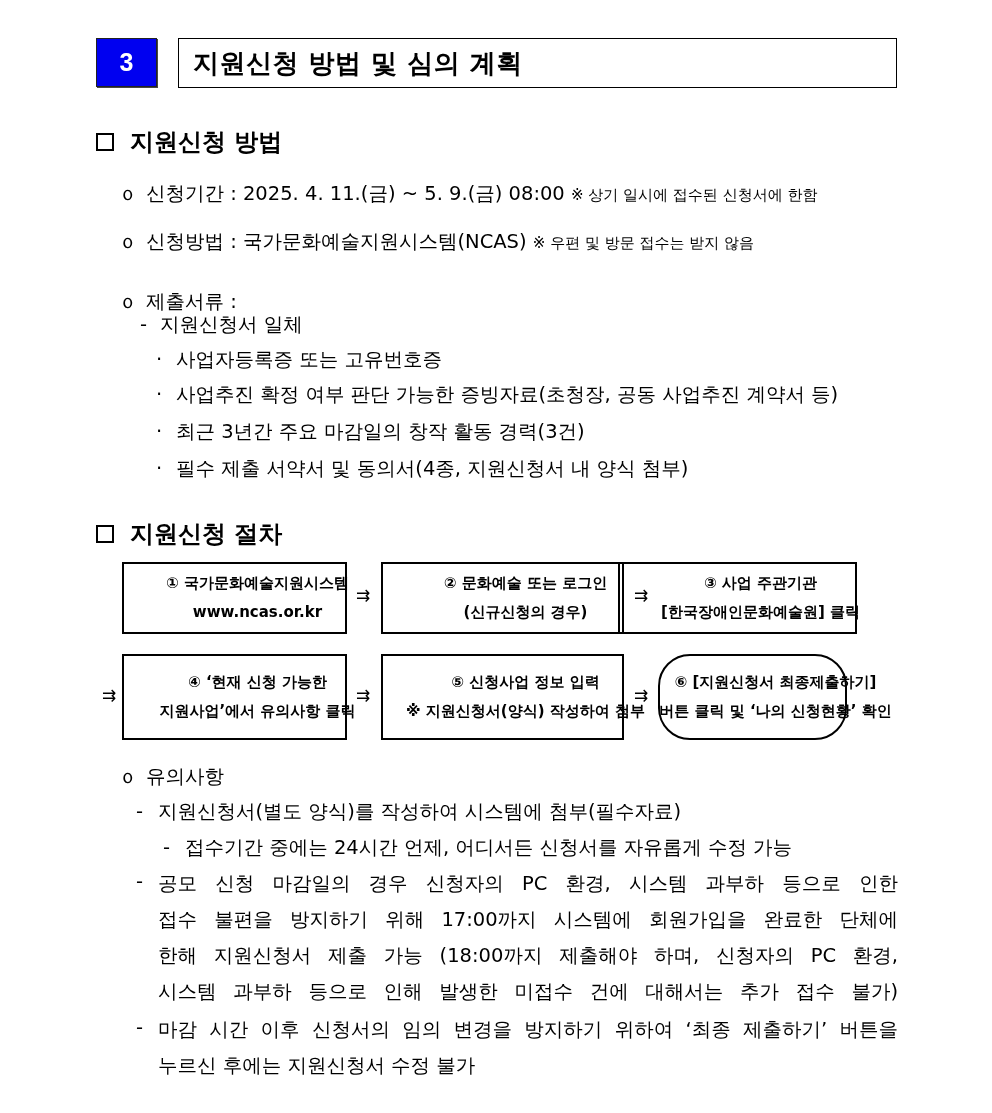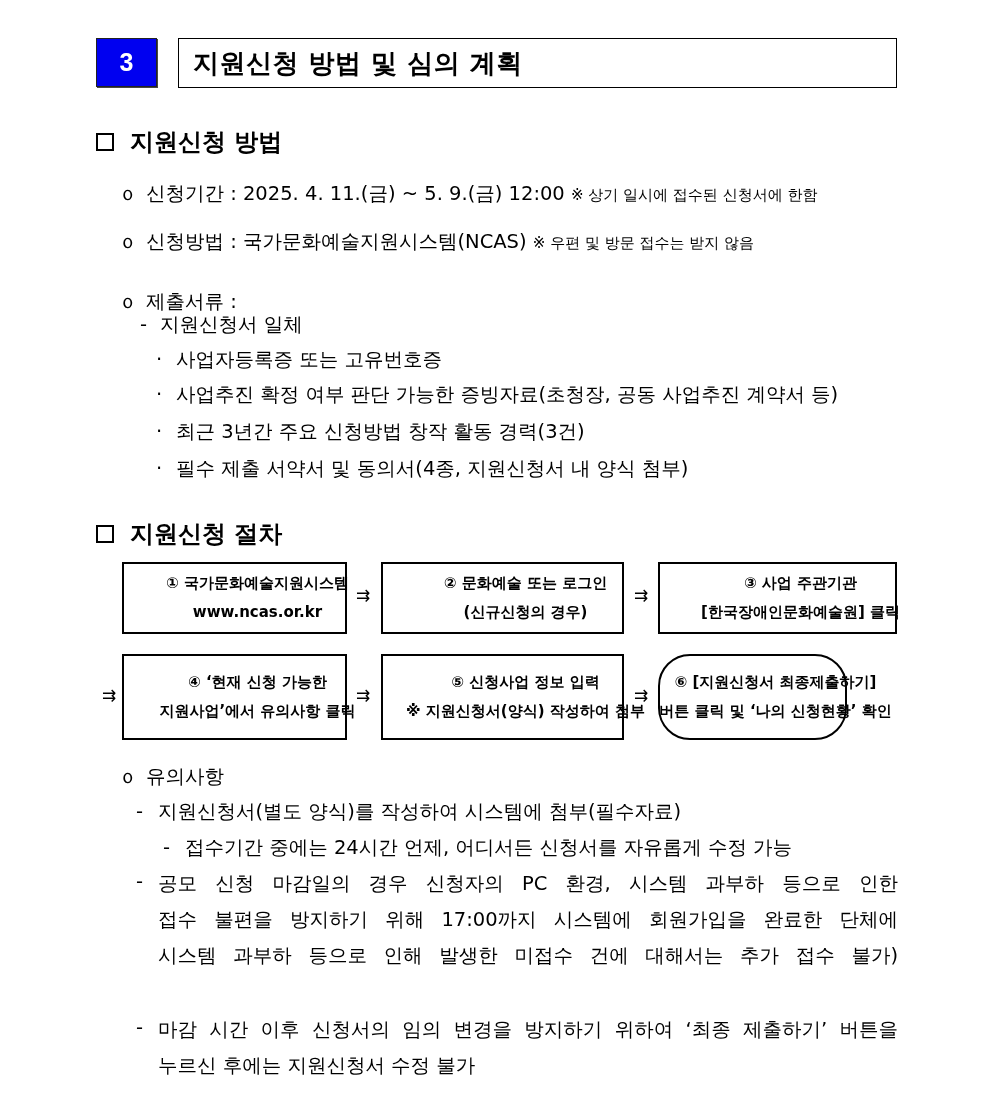--- a/index.html
+++ b/index.html
@@ -29,21 +29,21 @@
 
 <div class="abs num-box">3</div>
 <div class="abs title-box">지원신청 방법 및 심의 계획</div>
 
 <div class="abs h2" style="left:96px; top:126px;">
   <span class="sq"></span>
   <span>지원신청 방법</span>
 </div>
 
 <div class="abs line" style="left:118px; top:180px;">
-  <span class="bullet-o">ｏ</span><span>신청기간 : 2025. 4. 11.(금) ~ 5. 9.(금) 12:00</span>
+  <span class="bullet-o">ｏ</span><span>신청기간 : 2025. 4. 11.(금) ~ 5. 9.(금) 08:00</span>
   <span class="small">※ 상기 일시에 접수된 신청서에 한함</span>
 </div>
 
 <div class="abs line" style="left:118px; top:228px;">
   <span class="bullet-o">ｏ</span><span>신청방법 : 국가문화예술지원시스템(NCAS)</span>
   <span class="small">※ 우편 및 방문 접수는 받지 않음</span>
 </div>
 
 <div class="abs line" style="left:118px; top:288px;">
   <span class="bullet-o">ｏ</span><span>제출서류 :</span>
@@ -53,42 +53,42 @@
   <span style="display:inline-block;width:20px;">-</span><span>지원신청서 일체</span>
 </div>
 
 <div class="abs line" style="left:156px; top:346px;">
   <span style="display:inline-block;width:20px;">·</span><span>사업자등록증 또는 고유번호증</span>
 </div>
 <div class="abs line" style="left:156px; top:381px;">
   <span style="display:inline-block;width:20px;">·</span><span>사업추진 확정 여부 판단 가능한 증빙자료(초청장, 공동 사업추진 계약서 등)</span>
 </div>
 <div class="abs line" style="left:156px; top:418px;">
-  <span style="display:inline-block;width:20px;">·</span><span>최근 3년간 주요 신청방법 창작 활동 경력(3건)</span>
+  <span style="display:inline-block;width:20px;">·</span><span>최근 3년간 주요 마감일의 창작 활동 경력(3건)</span>
 </div>
 <div class="abs line" style="left:156px; top:455px;">
   <span style="display:inline-block;width:20px;">·</span><span>필수 제출 서약서 및 동의서(4종, 지원신청서 내 양식 첨부)</span>
 </div>
 
 <div class="abs h2" style="left:96px; top:518px;">
   <span class="sq"></span>
   <span>지원신청 절차</span>
 </div>
 
 <div class="abs flow-box" style="left:122px; top:562px; width:225px; height:72px;">
   <span>① 국가문화예술지원시스템</span>
   <span>www.ncas.or.kr</span>
 </div>
 <div class="abs arrow" style="left:356px; top:585px;">⇉</div>
 <div class="abs flow-box" style="left:381px; top:562px; width:243px; height:72px;">
   <span>② 문화예술 또는 로그인</span>
   <span>(신규신청의 경우)</span>
 </div>
 <div class="abs arrow" style="left:634px; top:585px;">⇉</div>
-<div class="abs flow-box" style="left:658px; top:562px; width:239px; height:72px;">
+<div class="abs flow-box" style="left:618px; top:562px; width:239px; height:72px;">
   <span>③ 사업 주관기관</span>
   <span>[한국장애인문화예술원] 클릭</span>
 </div>
 
 <div class="abs arrow" style="left:102px; top:685px;">⇉</div>
 <div class="abs flow-box" style="left:122px; top:654px; width:225px; height:86px;">
   <span>④ ‘현재 신청 가능한</span>
   <span>지원사업’에서 유의사항 클릭</span>
 </div>
 <div class="abs arrow" style="left:356px; top:685px;">⇉</div>
@@ -110,20 +110,21 @@
   <span style="display:inline-block;width:22px;">-</span><span>지원신청서(별도 양식)를 작성하여 시스템에 첨부(필수자료)</span>
 </div>
 <div class="abs line" style="left:136px; top:834px;margin-left:27px;">
   <span style="display:inline-block;width:22px;">-</span><span>접수기간 중에는 24시간 언제, 어디서든 신청서를 자유롭게 수정 가능</span>
 </div>
 
 <div class="abs" style="left:136px; top:870px; width:762px;">
   <div class="line" style="position:absolute; left:0; top:0;">-</div>
   <div class="line just" style="margin-left:22px; height:36px;">공모 신청 마감일의 경우 신청자의 PC 환경, 시스템 과부하 등으로 인한</div>
   <div class="line just" style="margin-left:22px; height:36px;">접수 불편을 방지하기 위해 17:00까지 시스템에 회원가입을 완료한 단체에</div>
+  <div class="line just" style="margin-left:22px; height:36px;">한해 지원신청서 제출 가능 (18:00까지 제출해야 하며, 신청자의 PC 환경,</div>
   <div class="line just" style="margin-left:22px; height:36px;">시스템 과부하 등으로 인해 발생한 미접수 건에 대해서는 추가 접수 불가)</div>
 </div>
 
 <div class="abs" style="left:136px; top:1016px; width:762px;">
   <div class="line" style="position:absolute; left:0; top:0;">-</div>
   <div class="line just" style="margin-left:22px; height:36px;">마감 시간 이후 신청서의 임의 변경을 방지하기 위하여 ‘최종 제출하기’ 버튼을</div>
   <div class="line" style="margin-left:22px; height:36px;">누르신 후에는 지원신청서 수정 불가</div>
 </div>
 
 </body></html>

